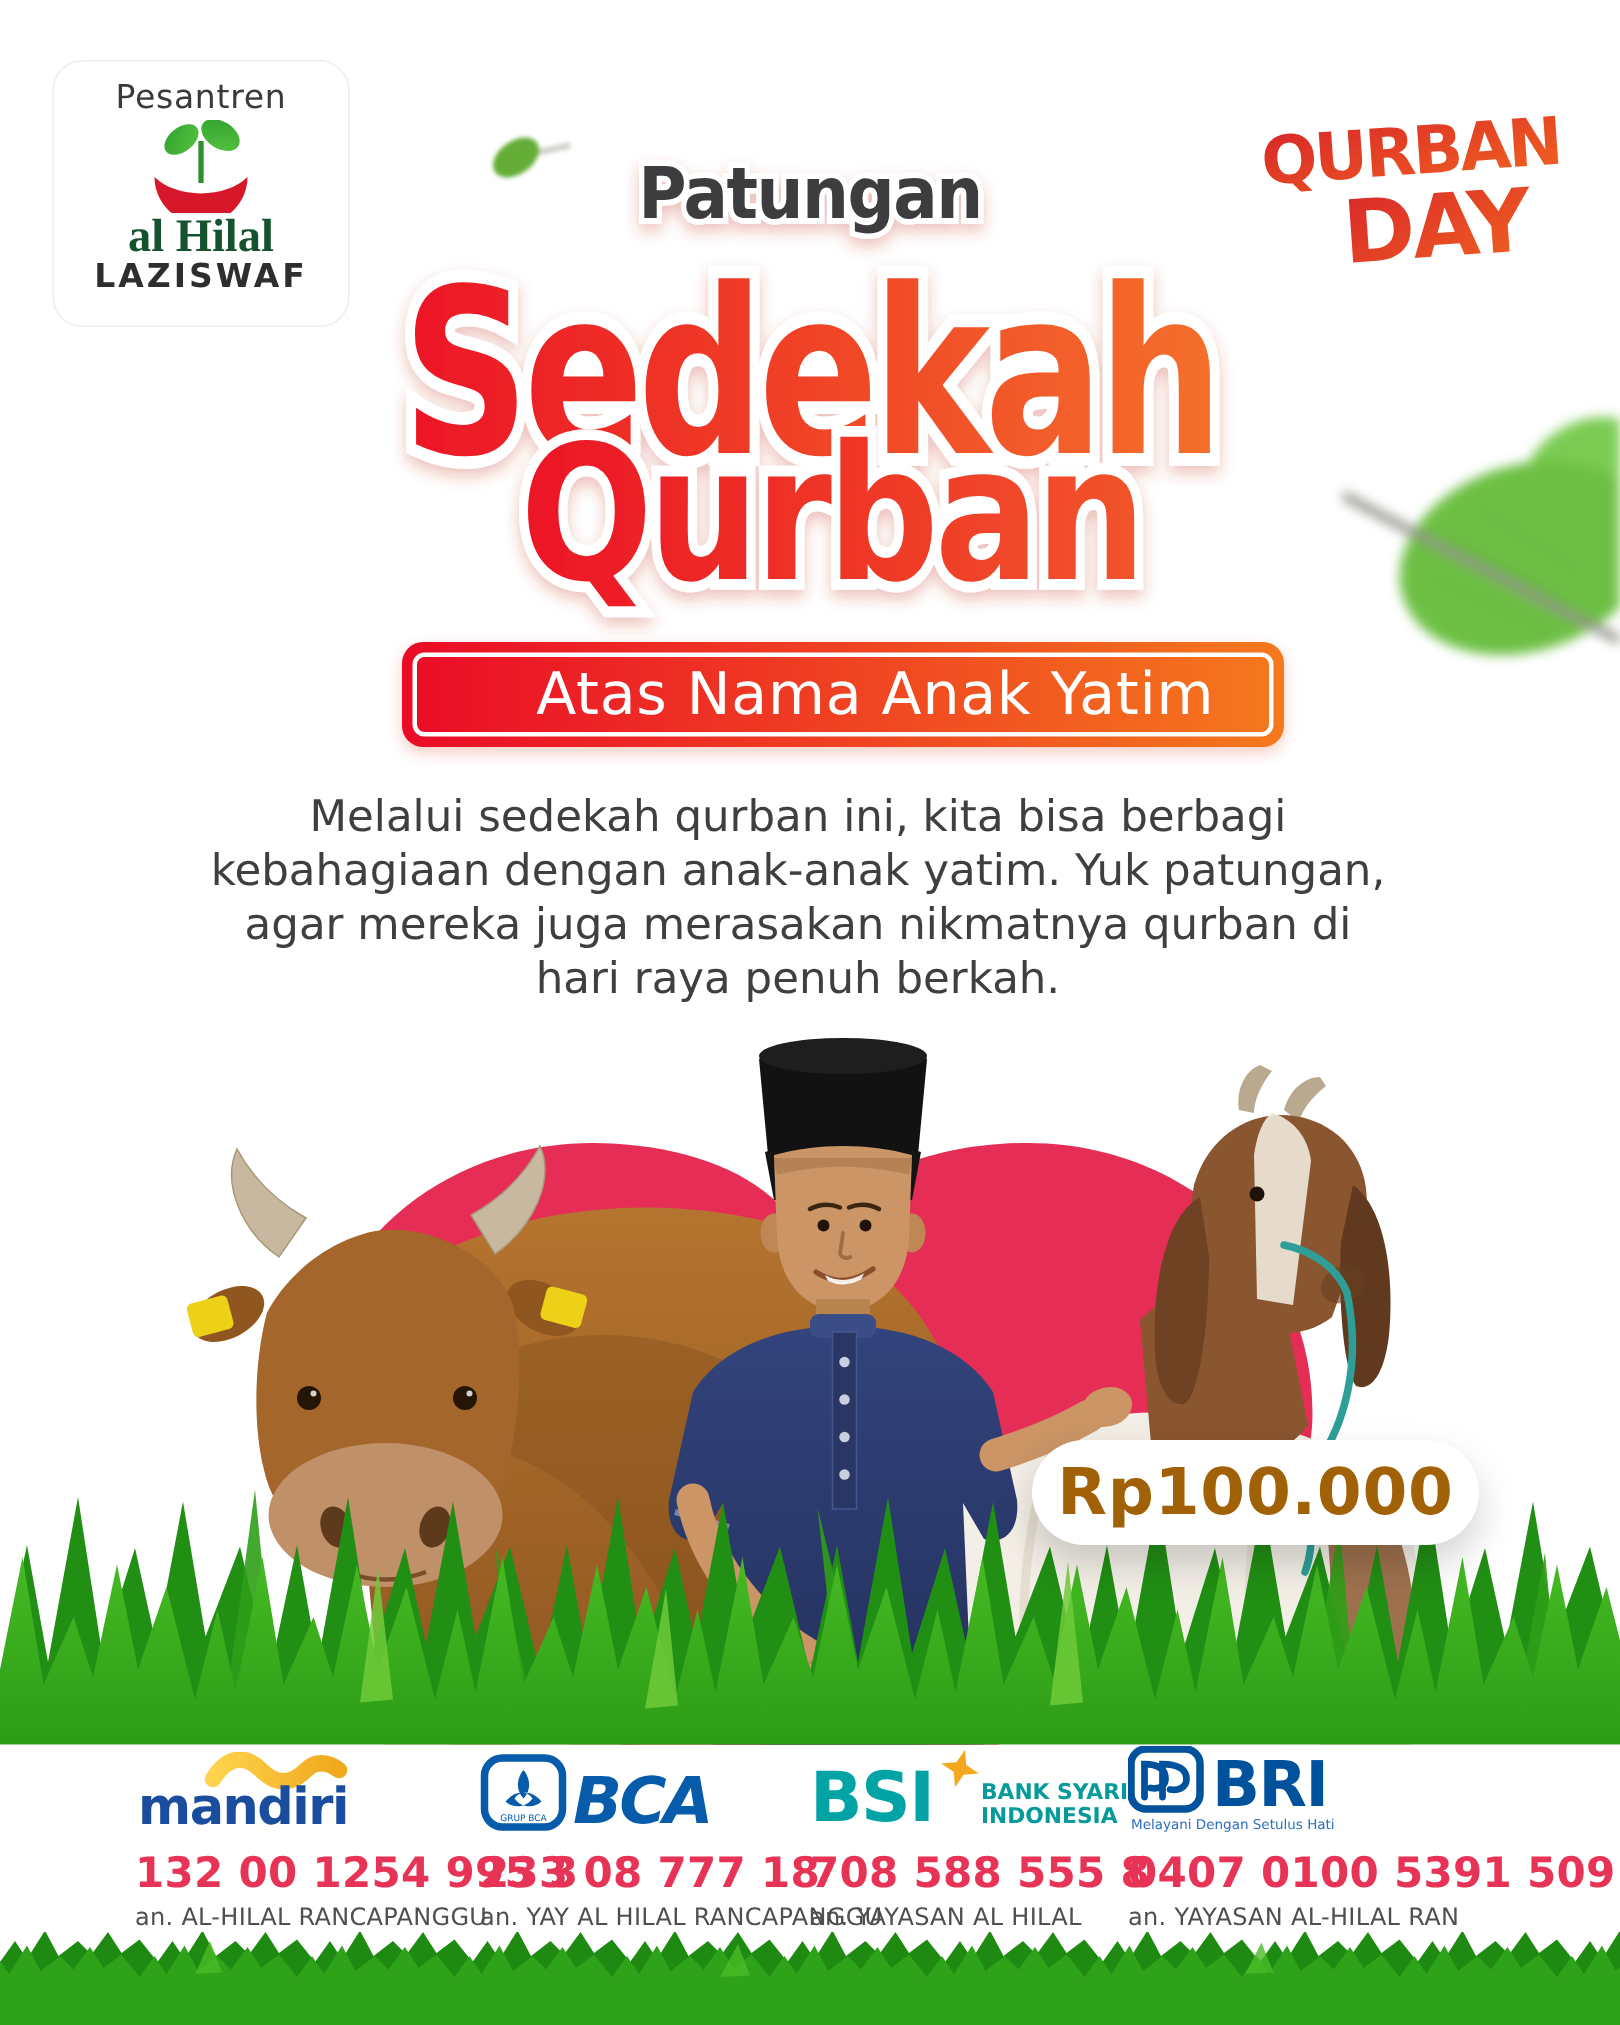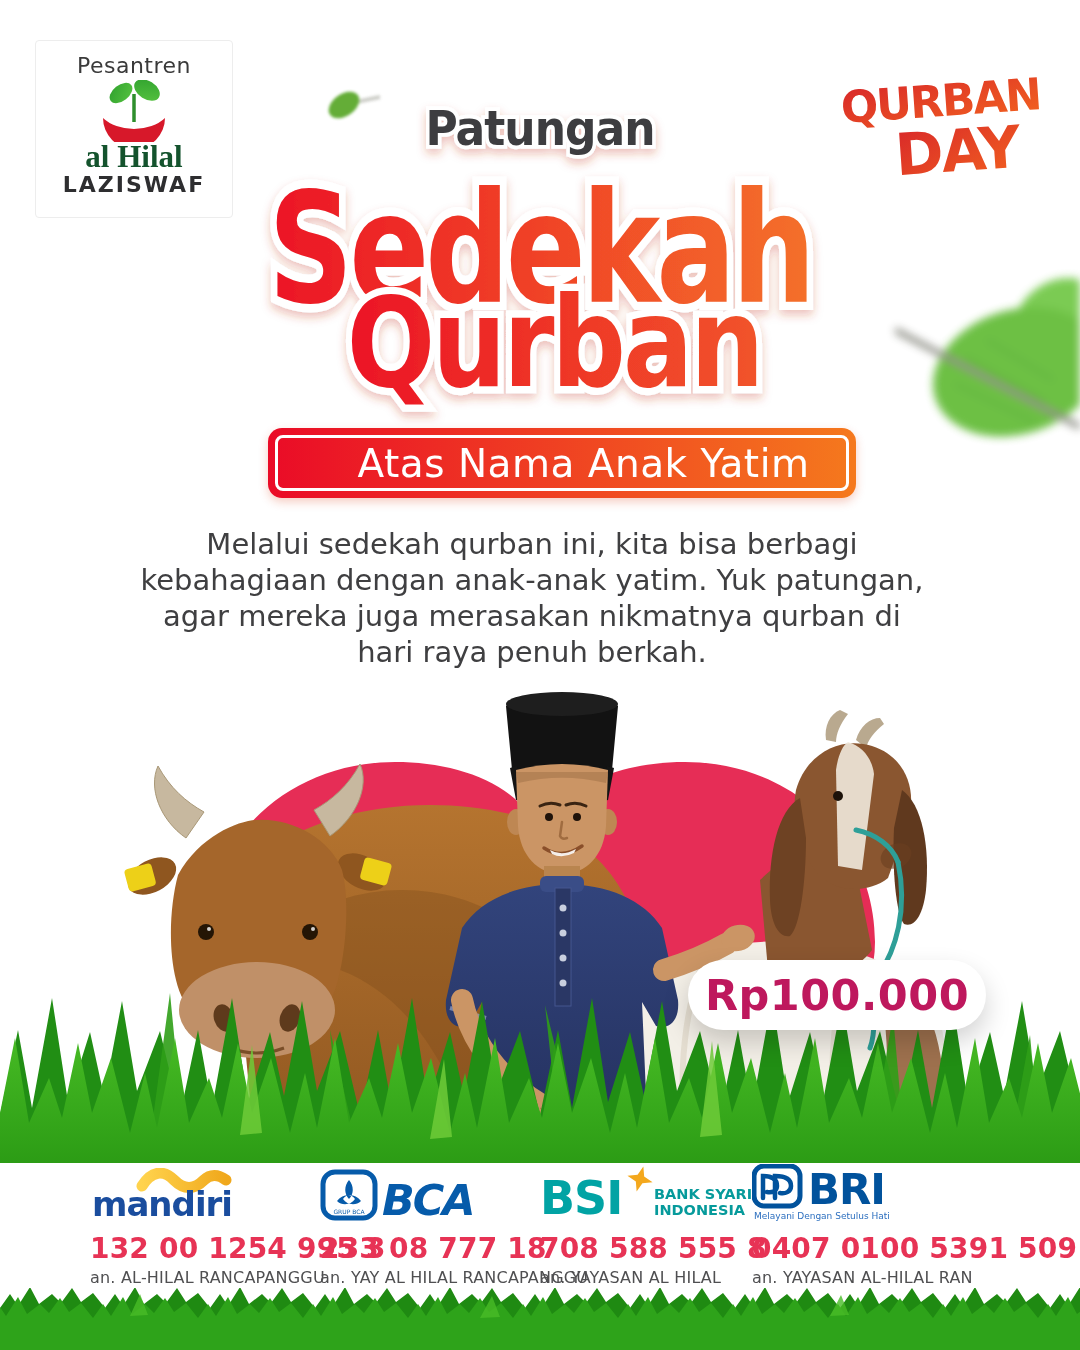--- a/index.html
+++ b/index.html
@@ -2,21 +2,21 @@
 <html><head>
 <meta charset="utf-8">
 <style>
   html,body{margin:0;padding:0;}
   body{width:1080px;height:1350px;position:relative;overflow:hidden;background:#ffffff;
        font-family:"DejaVu Sans", sans-serif;}
   .abs{position:absolute;}
 
   
   .brand-card{left:35px;top:40px;width:196px;height:176px;background:#fff;border:1px solid #ededed;
-              border-radius:4px;text-align:center;z-index:5;}
+              border-radius:20px;text-align:center;z-index:5;}
   .brand-line1{font-size:22px;color:#3a3a3a;margin-top:12px;letter-spacing:.5px;}
   .plant-icon{display:block;margin:2px auto 0;}
   .brand-name{font-family:"Liberation Serif", serif;font-weight:bold;font-size:31px;color:#14532d;line-height:30px;}
   .brand-sub{font-weight:bold;font-size:22px;color:#2e2e30;letter-spacing:2px;line-height:26px;}
 
   
   .event-logo{left:822px;top:58px;z-index:5;}
 
   
   .headline-svg{left:0;top:70px;z-index:4;}
@@ -36,21 +36,21 @@
 
   
   .hero-svg{left:0;top:670px;z-index:1;}
   .grass-main{left:0;top:975px;z-index:2;}
   .grass-bottom{left:0;top:1288px;z-index:2;}
 
   
   .price-pill{left:688px;top:960px;width:298px;height:70px;background:#ffffff;border-radius:35px;
           z-index:3;display:flex;align-items:center;justify-content:center;
           box-shadow:0 12px 26px rgba(0,0,0,.18);}
-  .price-pill span{font-weight:bold;font-size:43px;color:#be185d;letter-spacing:.5px;}
+  .price-pill span{font-weight:bold;font-size:43px;color:#a16207;letter-spacing:.5px;}
 
   
   .leaf-small{left:322px;top:82px;z-index:3;filter:blur(1.5px);opacity:.95;}
   .leaf-big{left:895px;top:262px;z-index:0;filter:blur(4px);opacity:.95;}
 
   
   .bank{top:1168px;z-index:3;}
   .bank-logo{height:54px;display:flex;align-items:flex-end;}
   .bank-account{margin-top:10px;font-weight:bold;font-size:28px;color:#e73355;letter-spacing:.2px;white-space:nowrap;}
   .bank-holder{margin-top:3px;font-size:16px;color:#4f4f51;letter-spacing:.2px;white-space:nowrap;}

